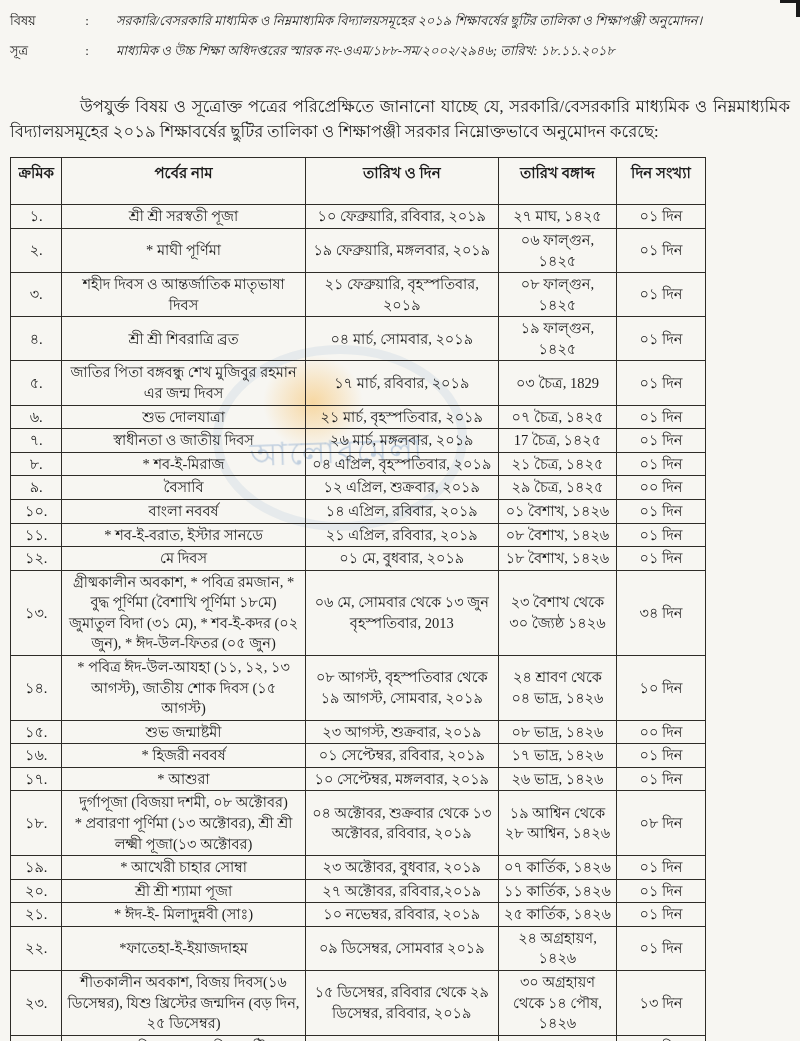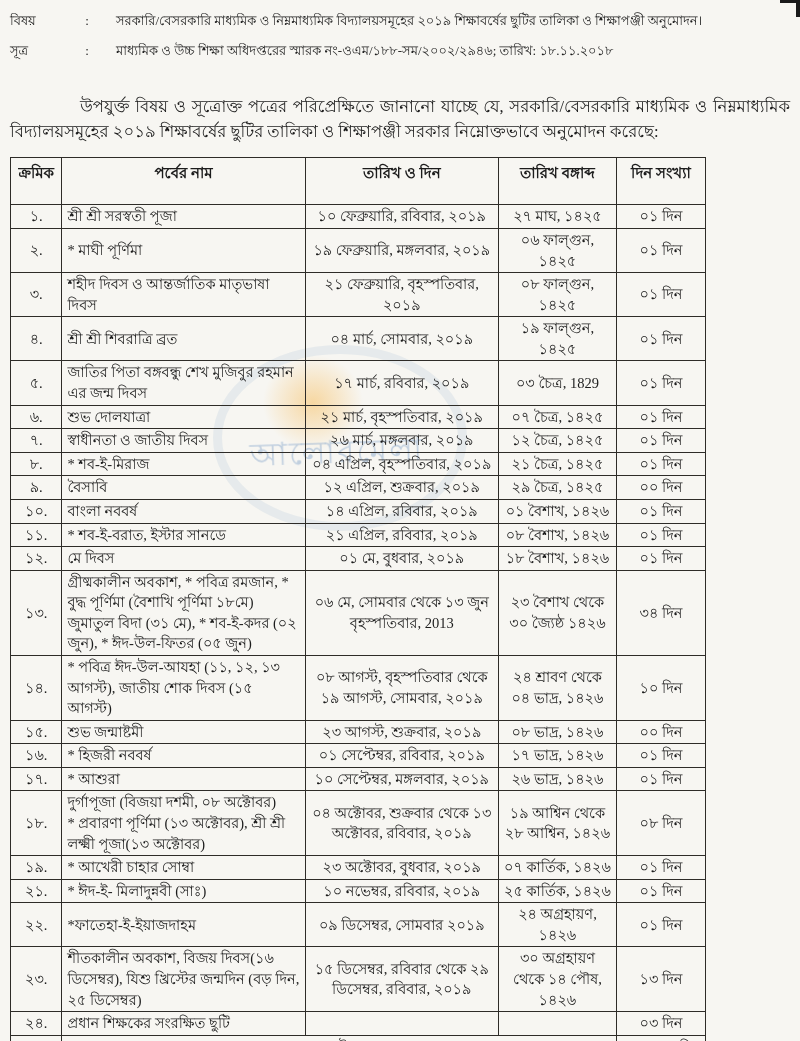--- a/index.html
+++ b/index.html
@@ -40,21 +40,21 @@
     color:rgba(118,156,198,0.42);
     transform:rotate(-2deg);
     text-align:center;
     filter:blur(0.4px);
   }
   .meta-row{display:flex; font-size:13px; line-height:1.42; position:relative; z-index:1;gap:16px;}
   .meta-row.subject{margin-bottom:12px;}
   .meta-row.ref{margin-bottom:4px;}
   .meta-label{flex:none; width:48px;}
   .meta-colon{flex:none; width:26px; text-align:center;}
-  .meta-text{flex:1; padding-right:2px; text-align:left;}
+  .meta-text{flex:1; padding-right:2px; text-align:left;font-style:italic;}
   .intro{
     position:relative; z-index:1;
     margin:34px 0 13px 0;
     font-size:16.5px; line-height:1.5;
     text-align:justify;
     text-indent:70px;
   }
   table.holiday{
     position:relative; z-index:1;
     width:696px;
@@ -71,21 +71,21 @@
   table.holiday thead th{
     height:40px;
     vertical-align:top;
     padding-top:5px;
     font-weight:bold;
     font-size:15px;
     text-align:center;
   }
   col.c1{width:7.4%;} col.c2{width:35%;} col.c3{width:27.8%;} col.c4{width:17%;} col.c5{width:12.8%;}
   td.c-serial{text-align:center;}
-  td.c-name{text-align:left; padding-left:8px; white-space:pre-line;}
+  td.c-name{text-align:center; padding-left:8px; white-space:pre-line;}
   td.c-date, td.c-bangla, td.c-days{text-align:center; white-space:pre-line;}
   tr.total-row td{height:44px; vertical-align:top; margin-left:35px;}
   td.total-label-cell{text-align:center;}
   td.total-days-cell{text-align:right;}
 </style>
 </head>
 <body>
 
 <div class="page">
 
@@ -174,21 +174,21 @@
     <td class="c-name">শুভ দোলযাত্রা</td>
     <td class="c-date">২১ মার্চ, বৃহস্পতিবার, ২০১৯</td>
     <td class="c-bangla">০৭ চৈত্র, ১৪২৫</td>
     <td class="c-days">০১ দিন</td>
   </tr>
 
   <tr>
     <td class="c-serial">৭.</td>
     <td class="c-name">স্বাধীনতা ও জাতীয় দিবস</td>
     <td class="c-date">২৬ মার্চ, মঙ্গলবার, ২০১৯</td>
-    <td class="c-bangla">১২ চৈত্র, ১৪২৫</td>
+    <td class="c-bangla">17 চৈত্র, ১৪২৫</td>
     <td class="c-days">০১ দিন</td>
   </tr>
 
   <tr>
     <td class="c-serial">৮.</td>
     <td class="c-name">* শব-ই-মিরাজ</td>
     <td class="c-date">০৪ এপ্রিল, বৃহস্পতিবার, ২০১৯</td>
     <td class="c-bangla">২১ চৈত্র, ১৪২৫</td>
     <td class="c-days">০১ দিন</td>
   </tr>
@@ -275,20 +275,27 @@
   </tr>
 
   <tr>
     <td class="c-serial">১৯.</td>
     <td class="c-name">* আখেরী চাহার সোম্বা</td>
     <td class="c-date">২৩ অক্টোবর, বুধবার, ২০১৯</td>
     <td class="c-bangla">০৭ কার্তিক, ১৪২৬</td>
     <td class="c-days">০১ দিন</td>
   </tr>
 
+  <tr>
+    <td class="c-serial">২০.</td>
+    <td class="c-name">শ্রী শ্রী শ্যামা পূজা</td>
+    <td class="c-date">২৭ অক্টোবর, রবিবার,২০১৯</td>
+    <td class="c-bangla">১১ কার্তিক, ১৪২৬</td>
+    <td class="c-days">০১ দিন</td>
+  </tr>
 
   <tr>
     <td class="c-serial">২১.</td>
     <td class="c-name">* ঈদ-ই- মিলাদুন্নবী (সাঃ)</td>
     <td class="c-date">১০ নভেম্বর, রবিবার, ২০১৯</td>
     <td class="c-bangla">২৫ কার্তিক, ১৪২৬</td>
     <td class="c-days">০১ দিন</td>
   </tr>
 
   <tr>

